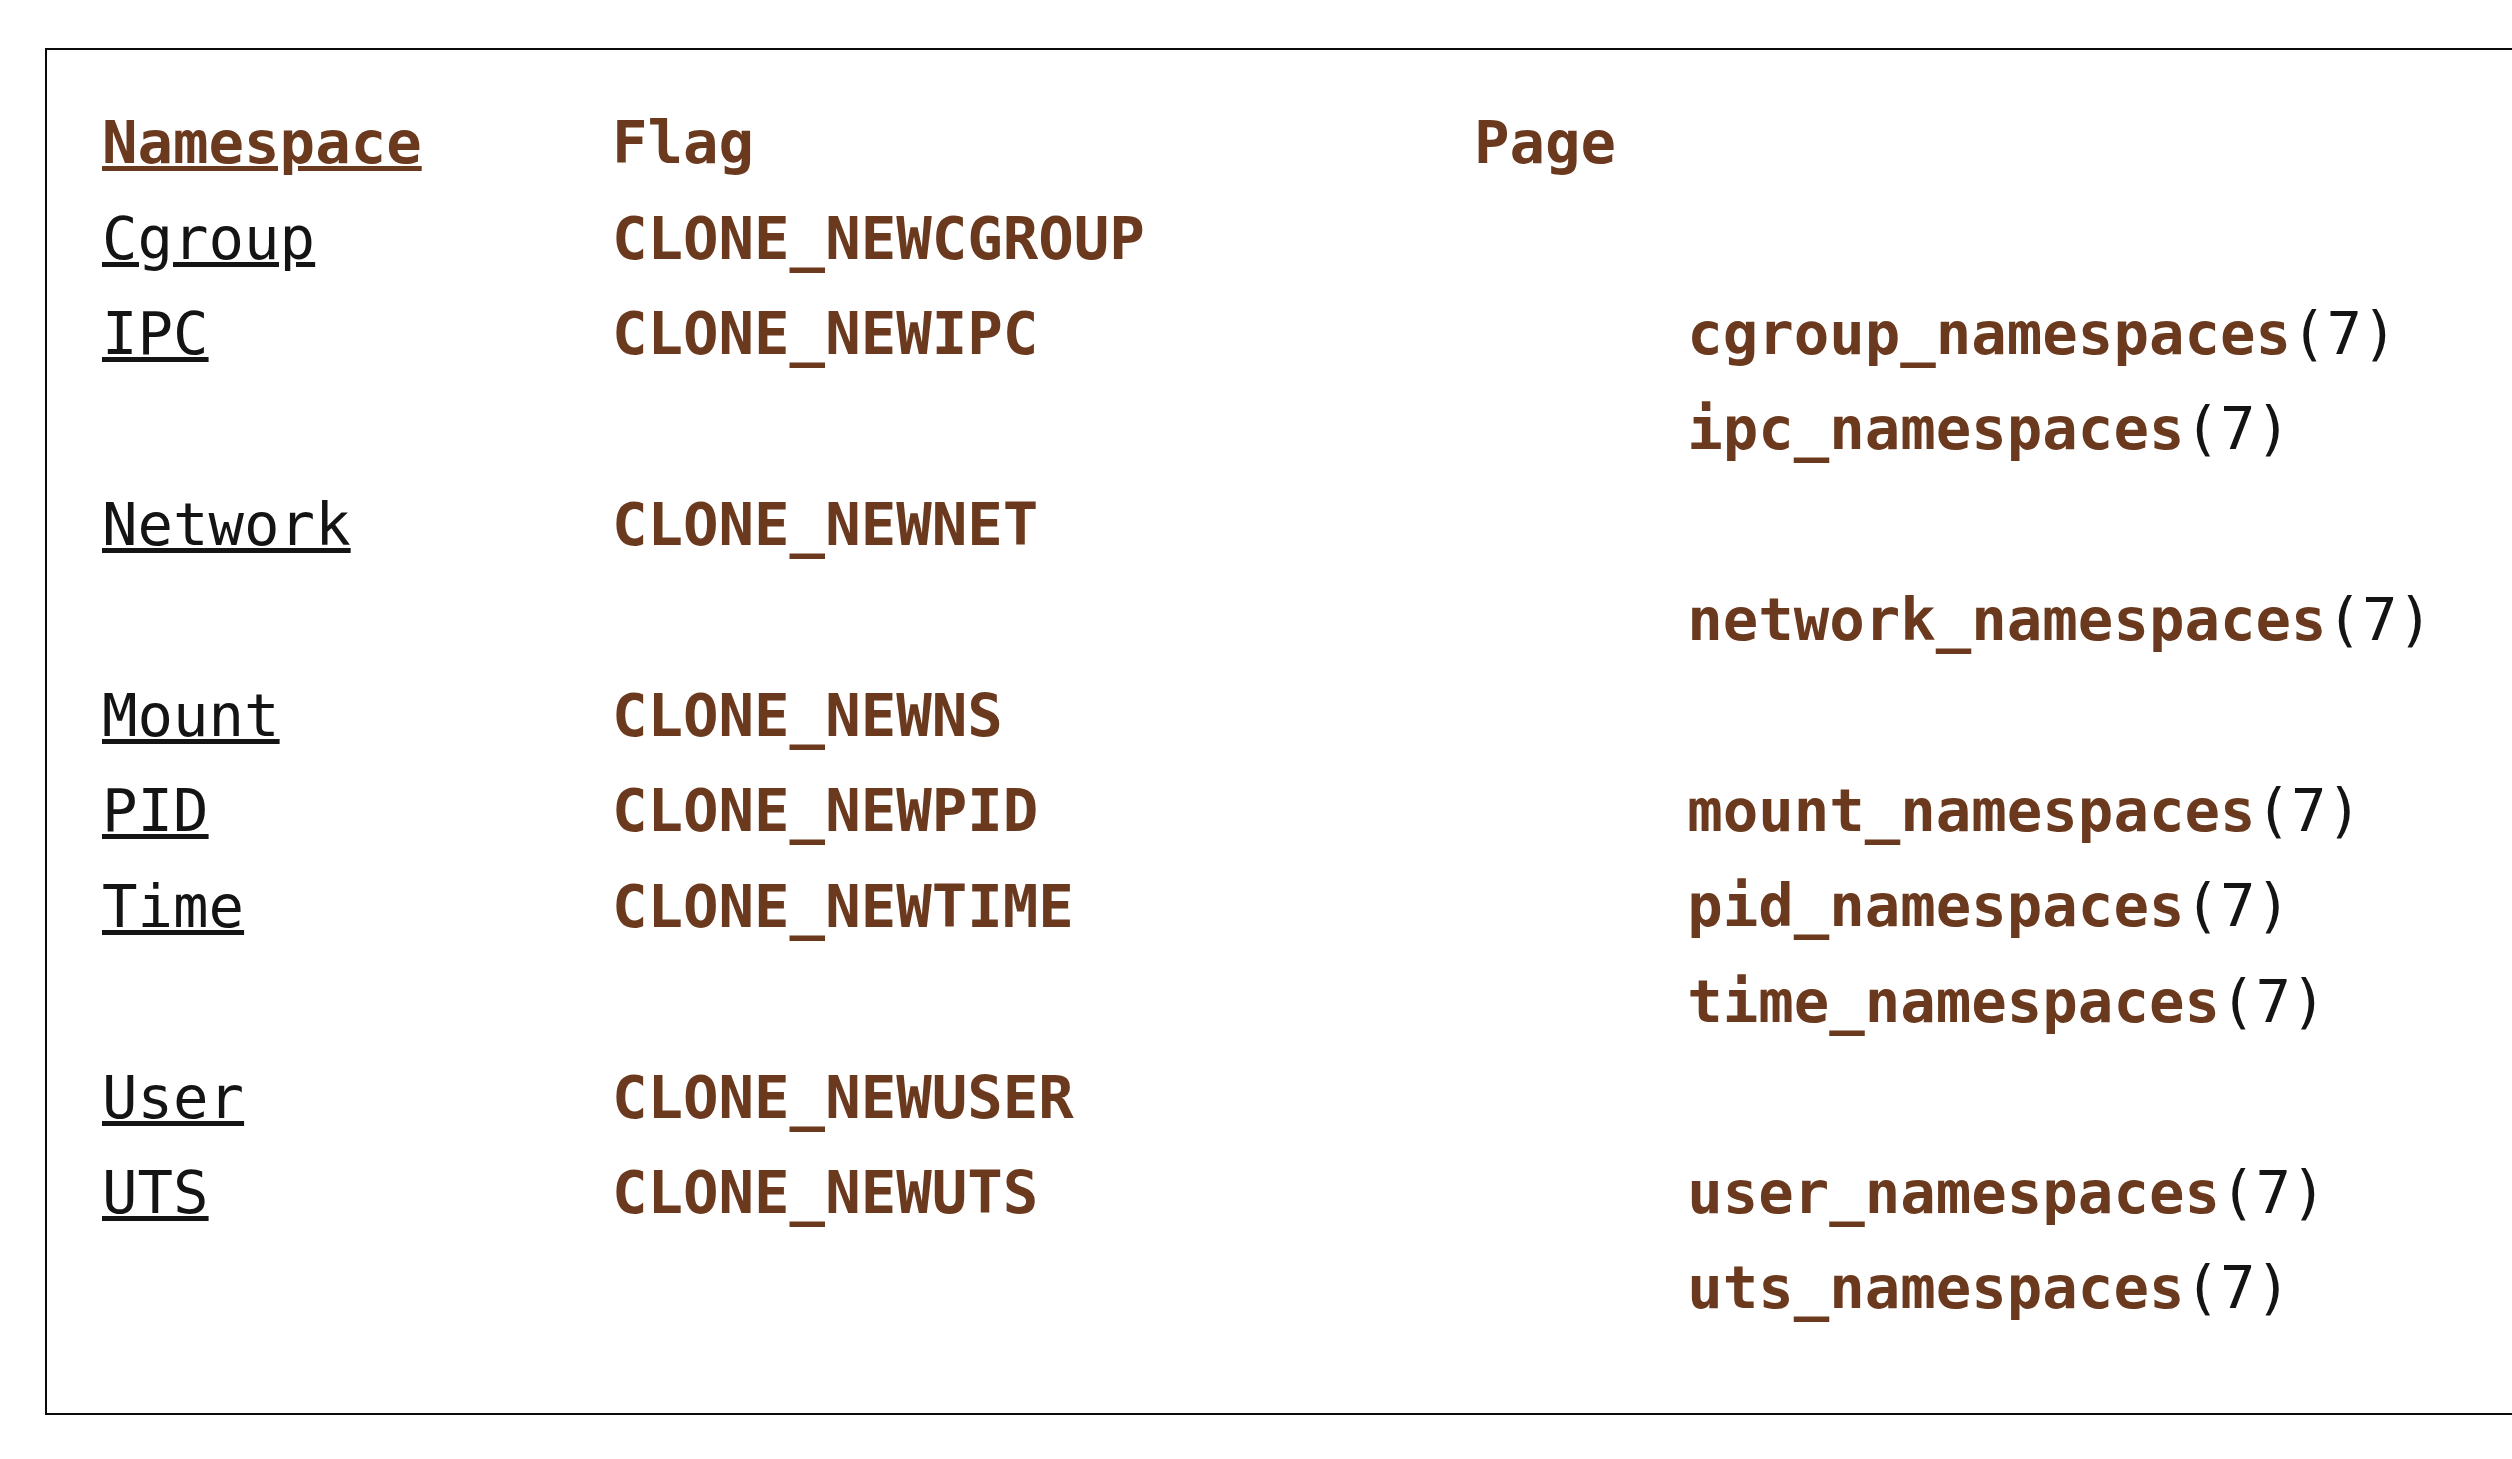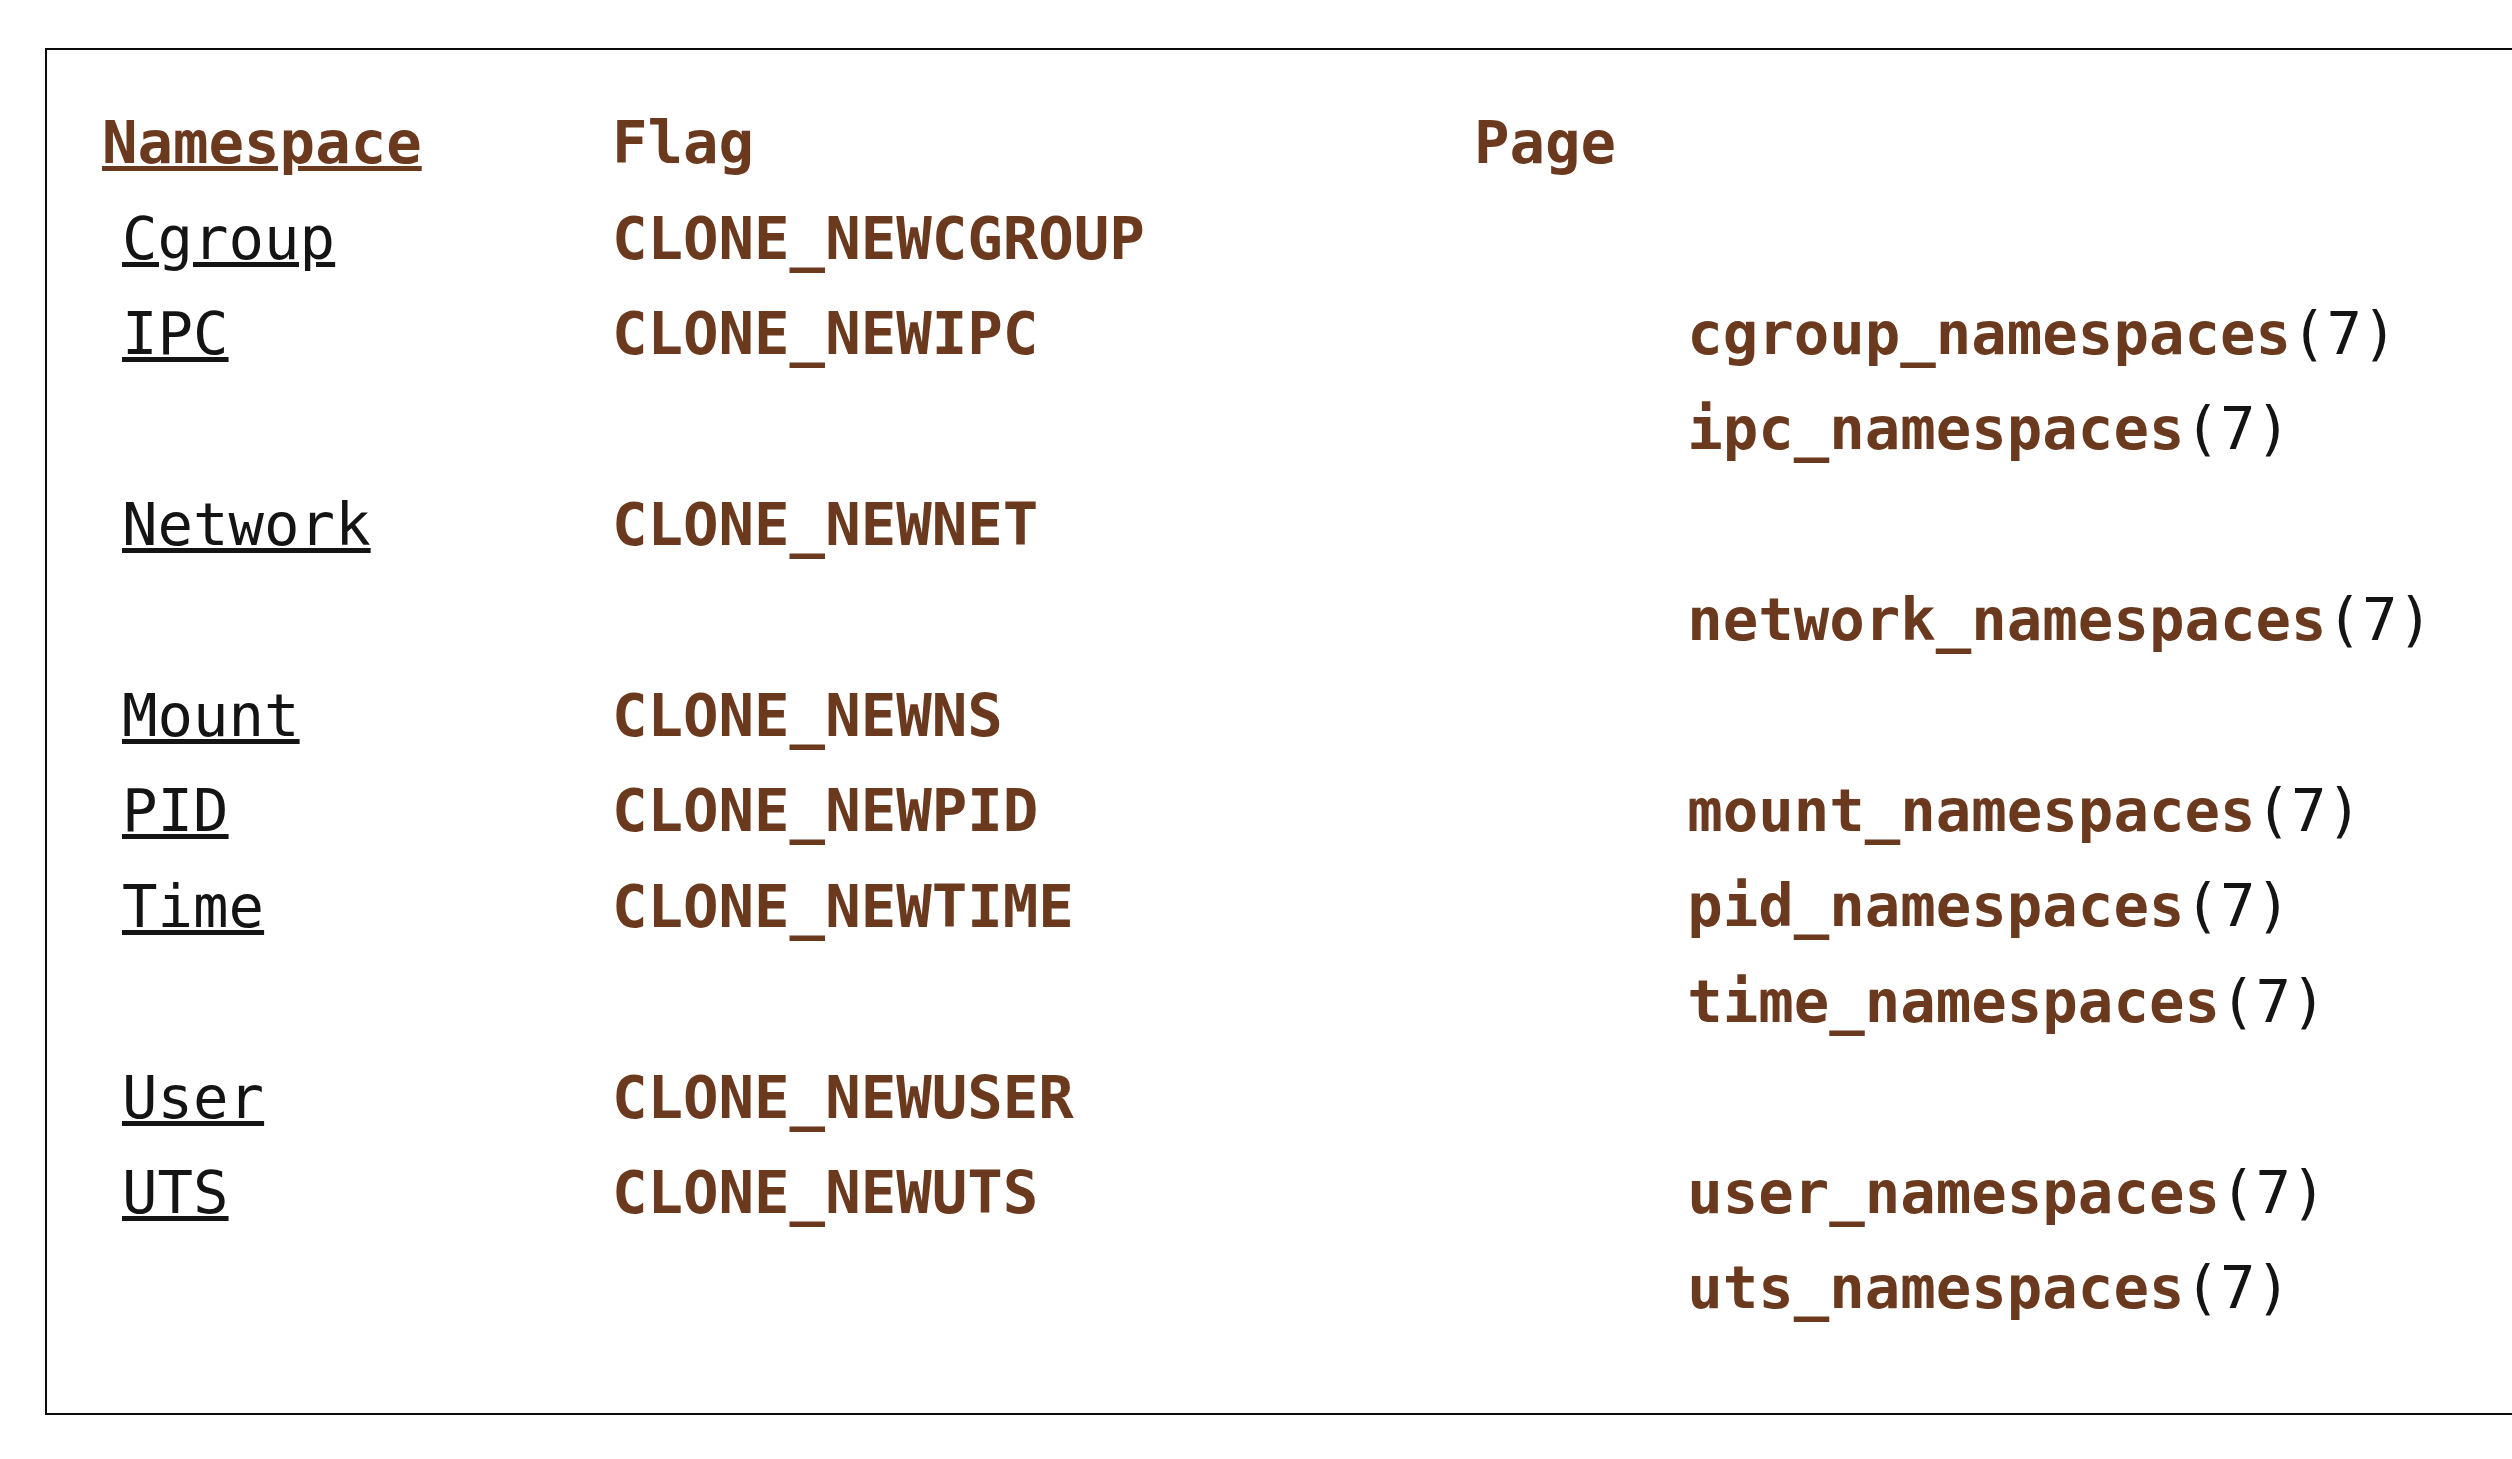--- a/index.html
+++ b/index.html
@@ -39,21 +39,21 @@
   
   .cell {
     position: absolute;
     white-space: pre;
     font-size: 59px;
     line-height: 95px;
     letter-spacing: 0px;
   }
 
   .brown        { color: #6b3a1e; font-weight: bold; }
-  .black        { color: #141414; font-weight: normal; margin-left: 20px; }
+  .black        { color: #141414; font-weight: normal; }
 
   
   .col-namespace { left: 55px; text-decoration: underline;  }
   .col-flag      { left: 565px; }
   .col-page      { left: 1427px; }
 
   .page-suffix { color: #141414; font-weight: normal; }
 </style>
 </head>
 <body>

